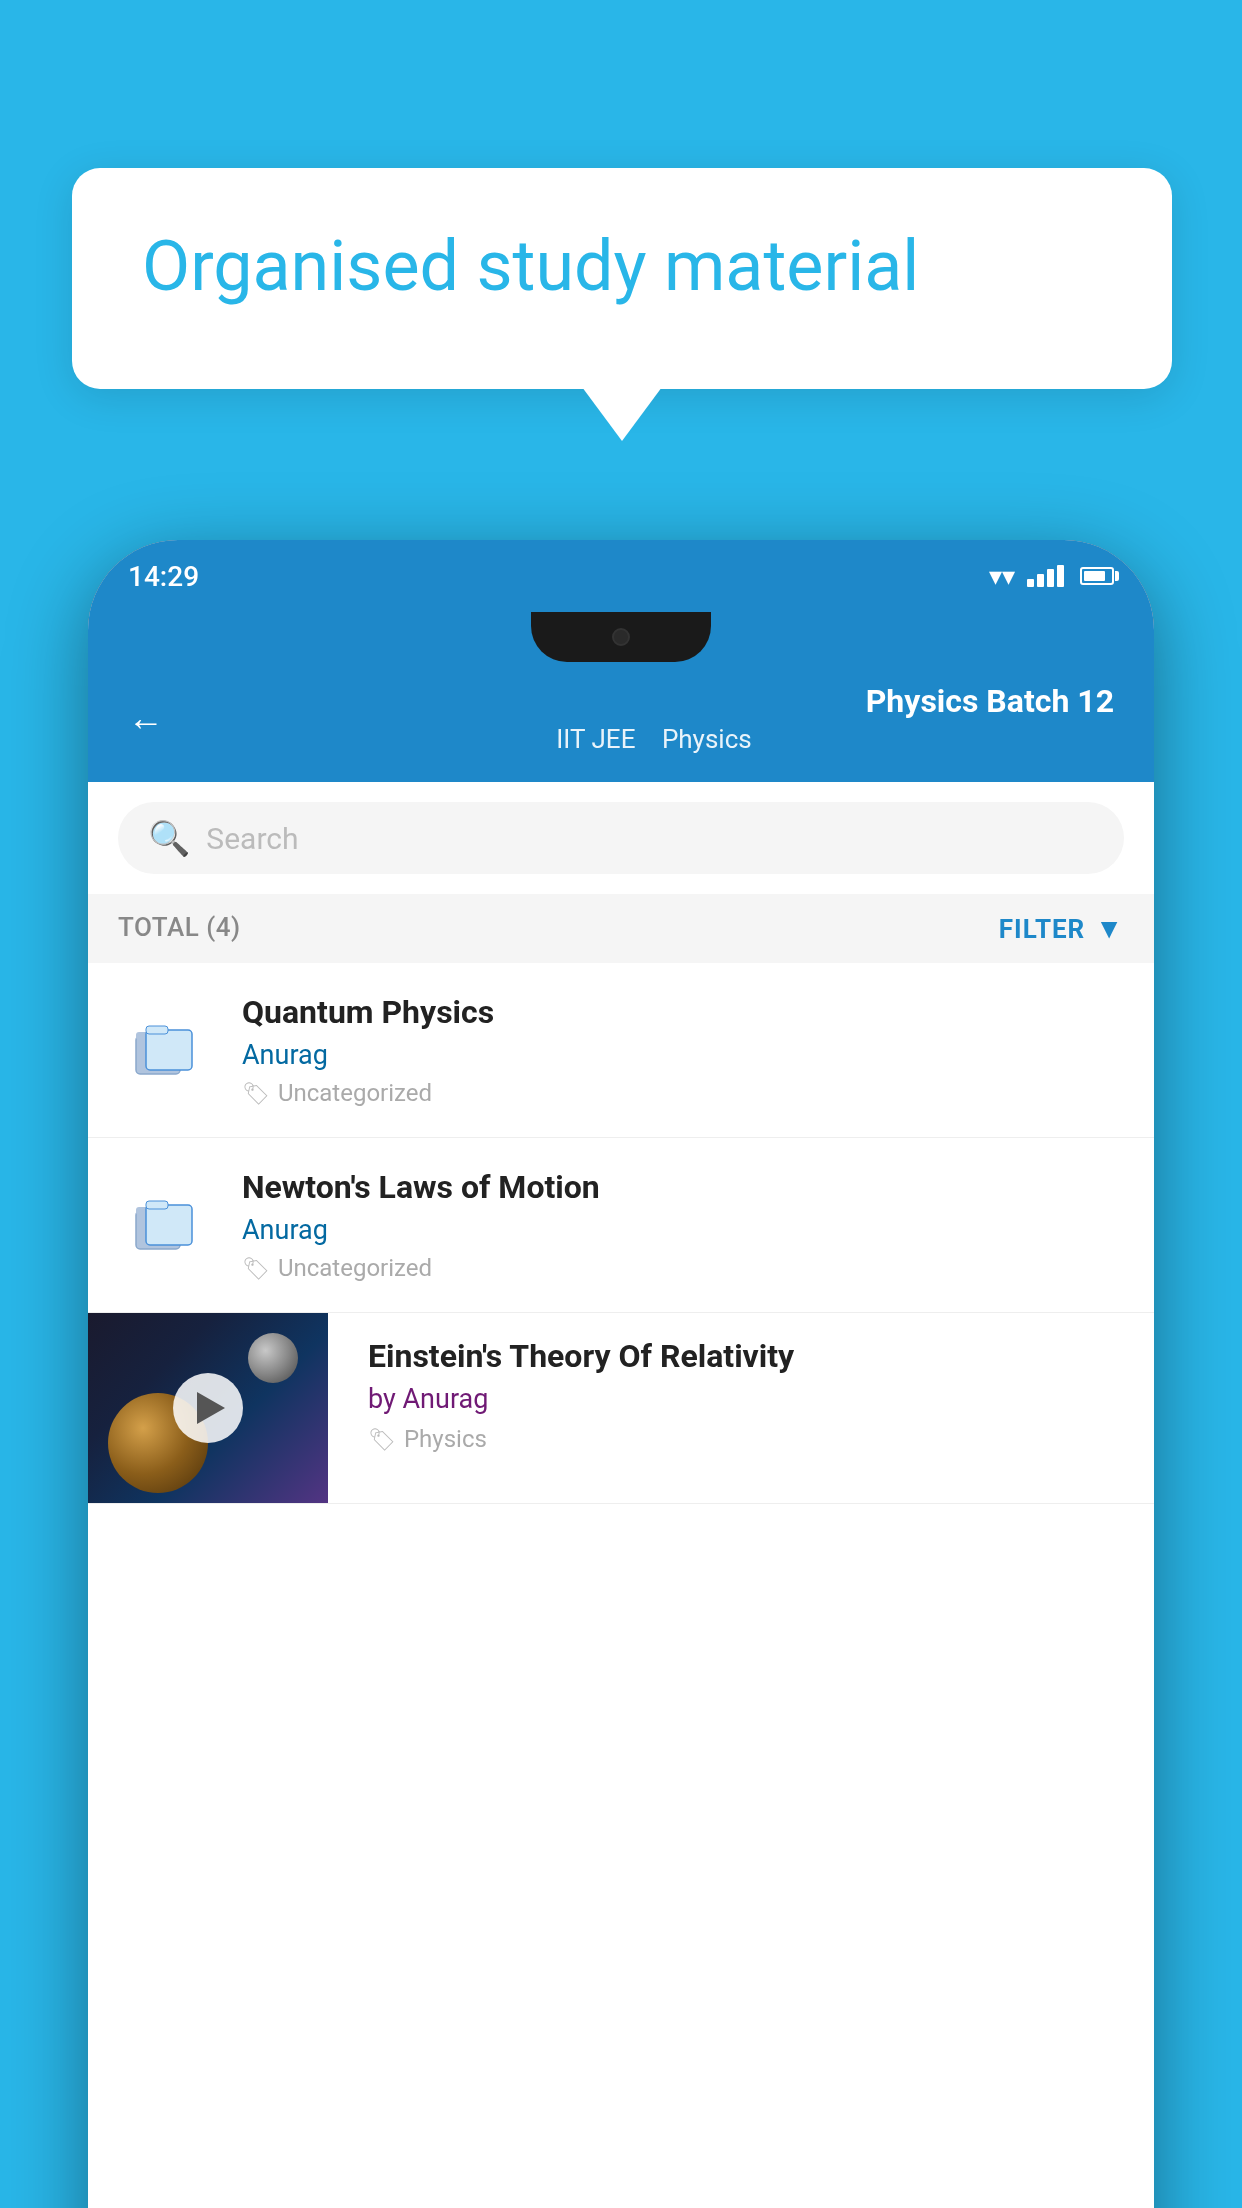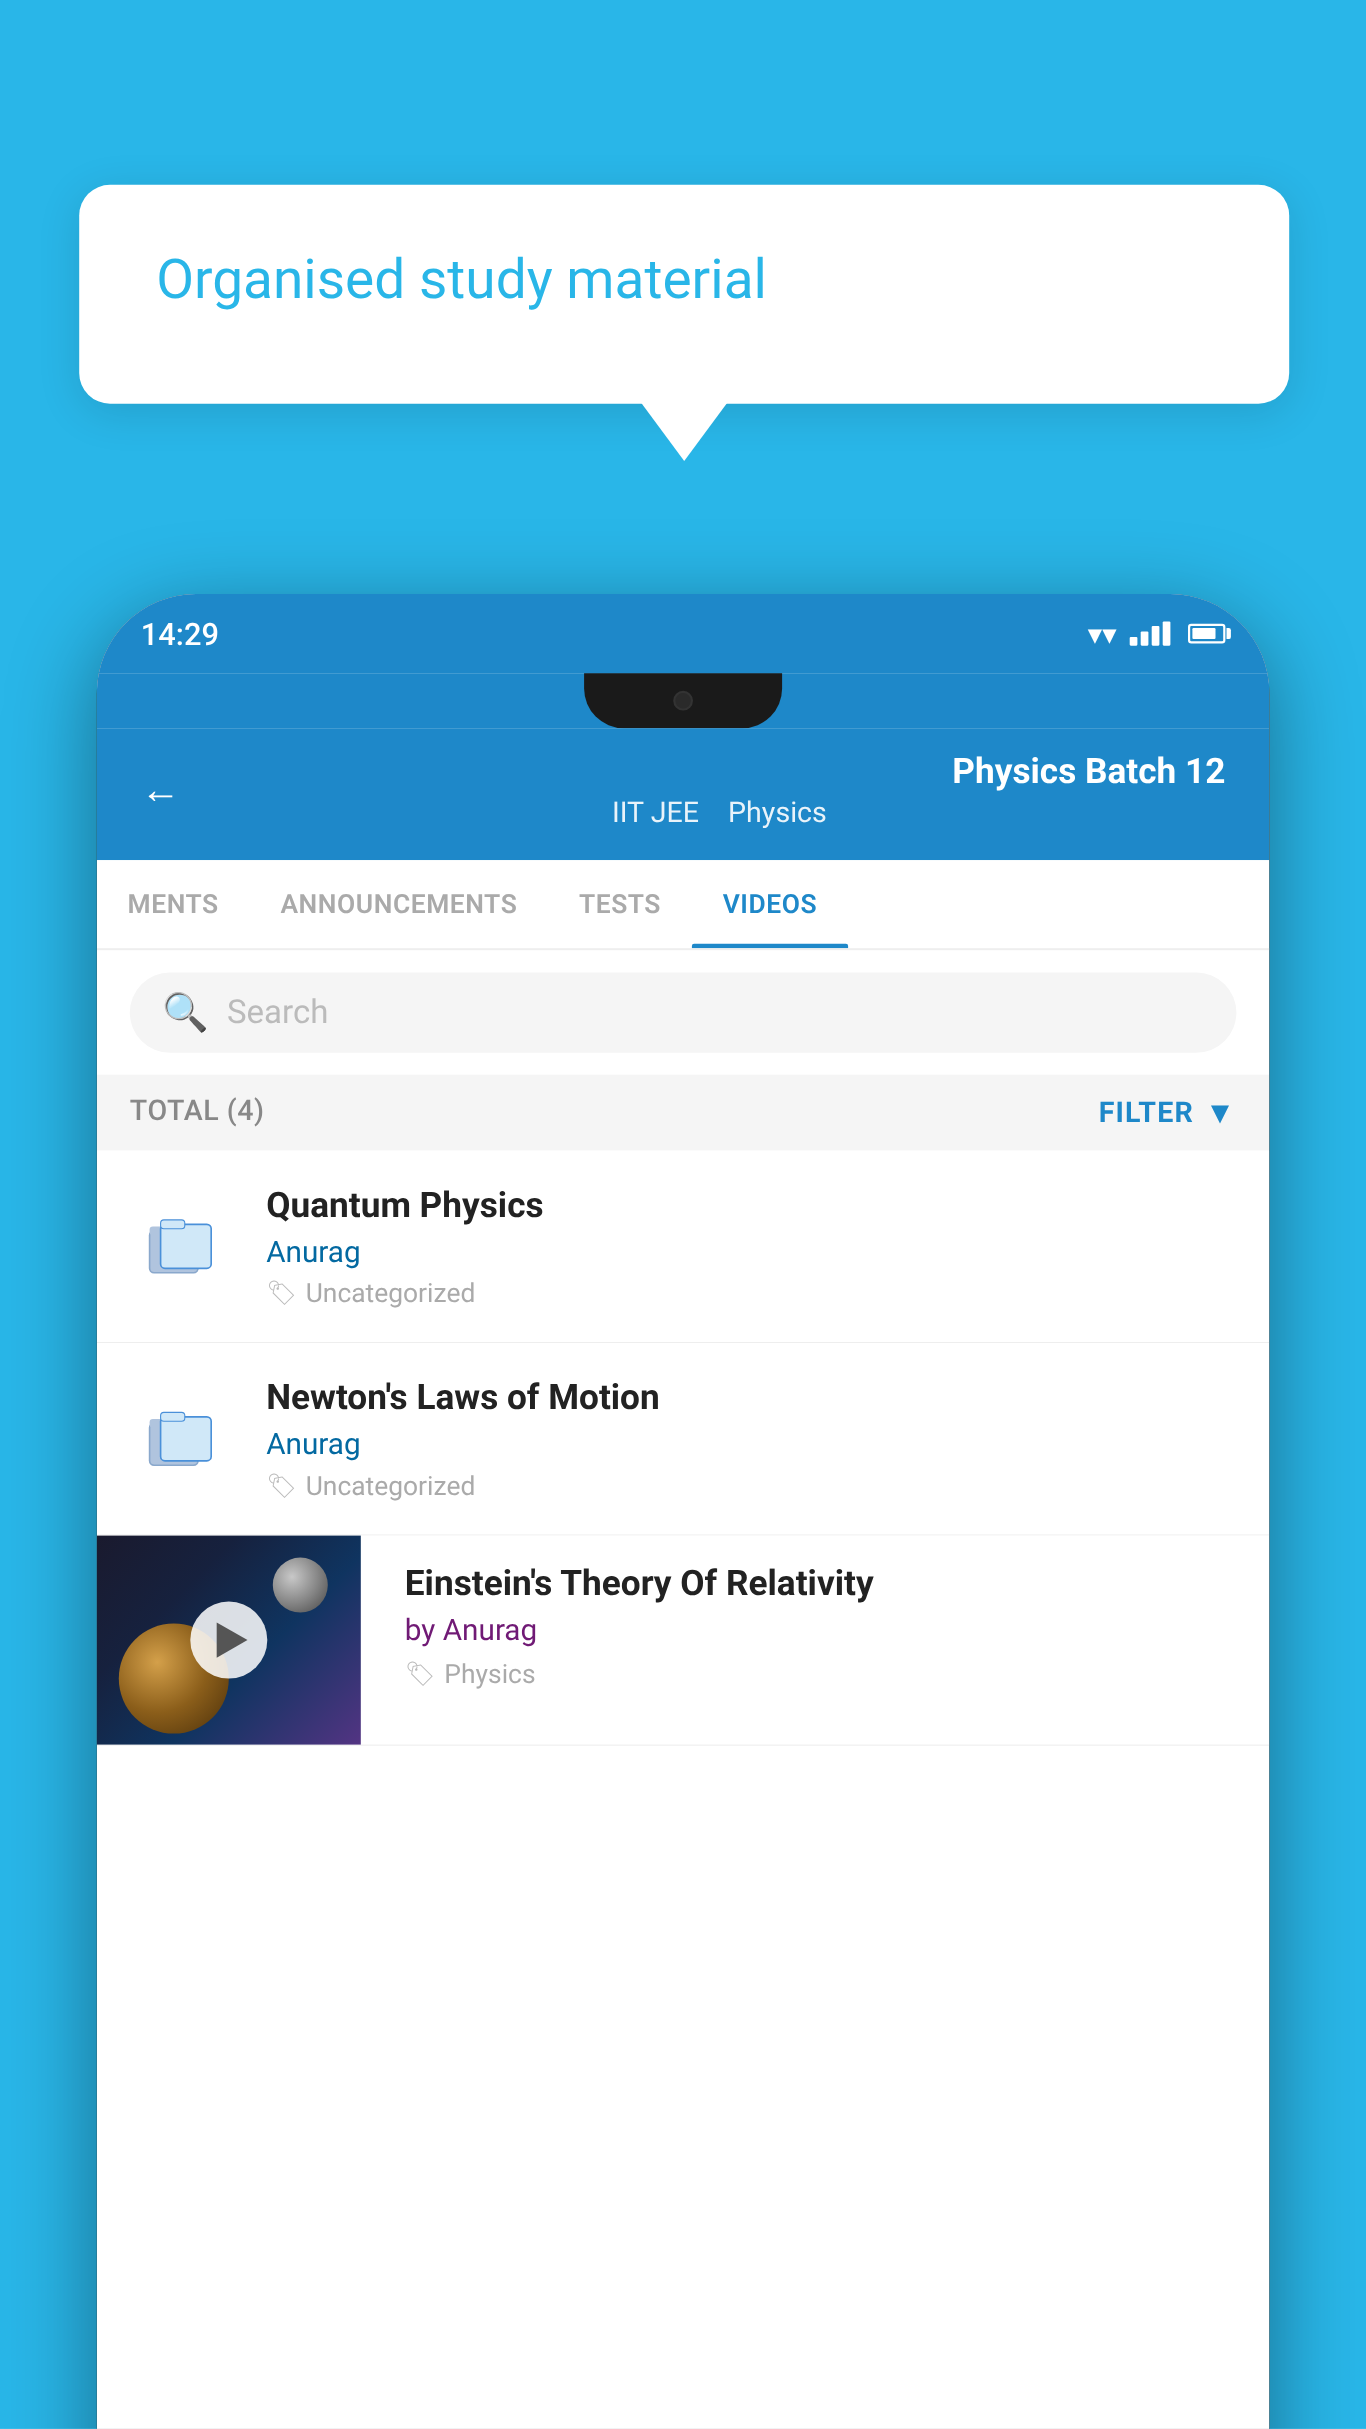--- a/index.html
+++ b/index.html
@@ -32,21 +32,21 @@
       left: 50%;
       transform: translateX(-50%);
       width: 0;
       height: 0;
       border-left: 40px solid transparent;
       border-right: 40px solid transparent;
       border-top: 54px solid white;
     }
 
     .bubble-title {
-      font-size: 50px;
+      font-size: 70px;
       font-weight: 400;
       color: #29b6e8;
       line-height: 1.1;
       margin-bottom: 24px;
     }
 
     .bubble-subtitle {
       font-size: 36px;
       color: #888;
       font-weight: 400;
@@ -492,34 +492,20 @@
       <span class="back-arrow">←</span>
       <div class="header-center">
         <div class="header-title">Physics Batch 12</div>
         <div class="header-subtitle">
           <span style="margin-right:20px;">IIT JEE</span>
           <span>Physics</span>
         </div>
       </div>
     </div>
 
-    <div class="tab-bar">
-      <div class="tab-item">
-        <span>MENTS</span>
-      </div>
-      <div class="tab-item">
-        <span>ANNOUNCEMENTS</span>
-      </div>
-      <div class="tab-item">
-        <span>TESTS</span>
-      </div>
-      <div class="tab-item active">
-        <span>VIDEOS</span>
-      </div>
-    </div>
 
     <div class="search-container">
       <div class="search-bar">
         <span class="search-icon-svg">🔍</span>
         <span class="search-text">Search</span>
       </div>
     </div>
 
     <div class="filter-bar">
       <span class="total-count">TOTAL (4)</span>

